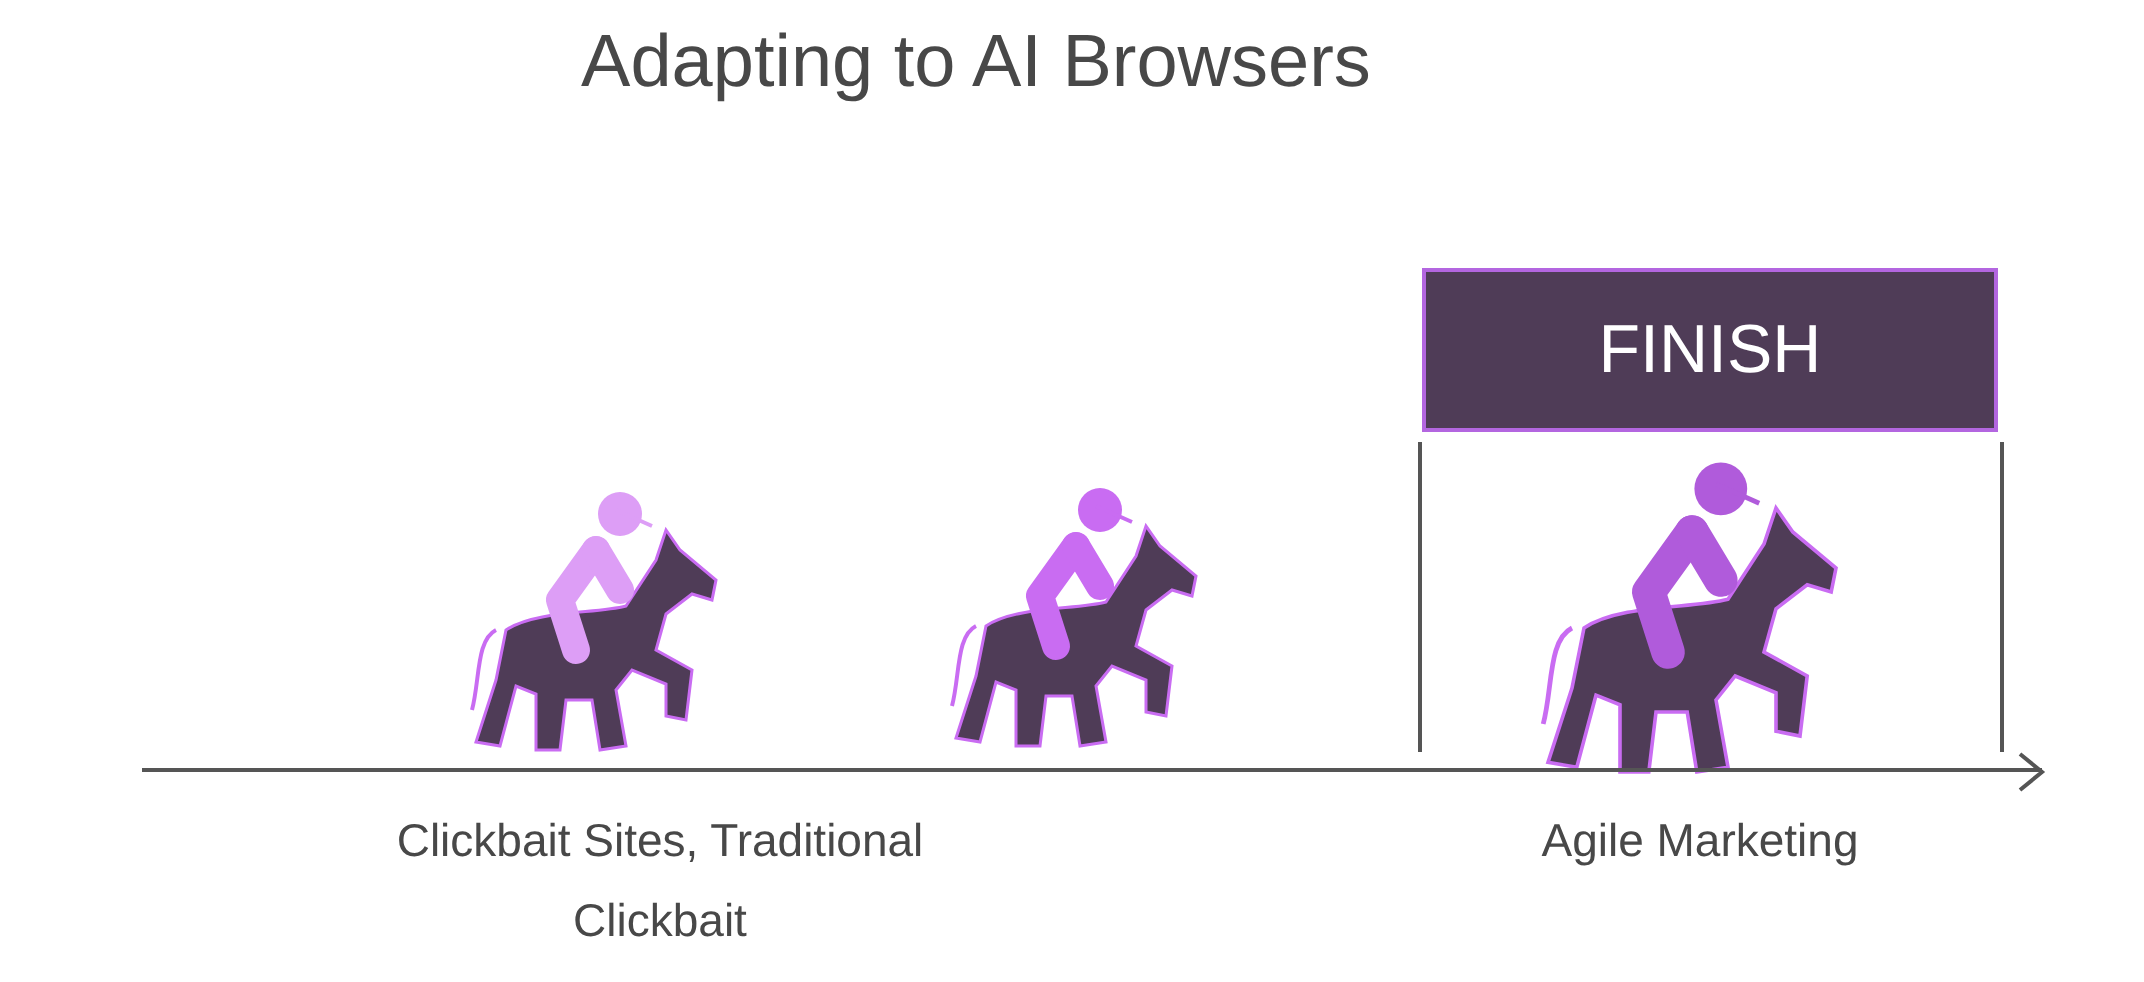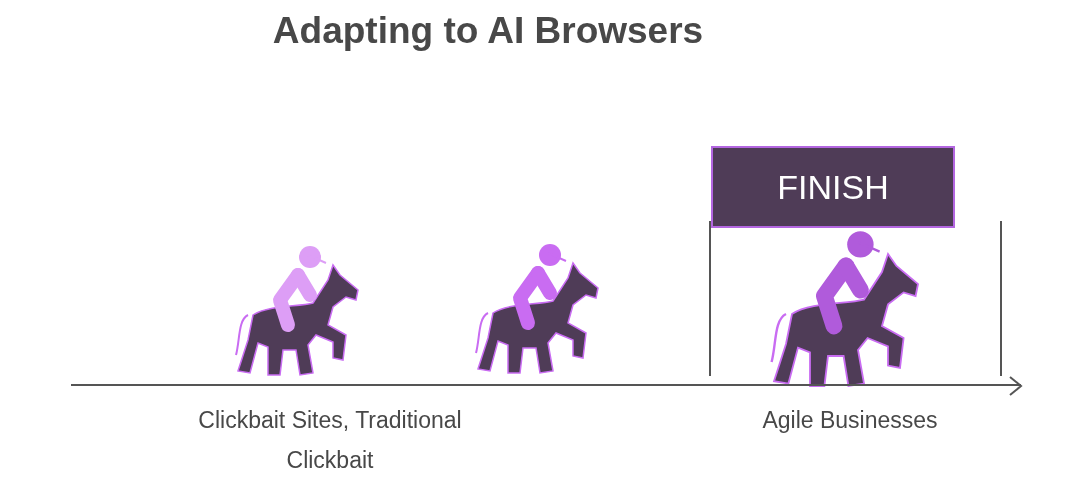--- a/index.html
+++ b/index.html
@@ -1,20 +1,20 @@
 <!DOCTYPE html>
 <html><head>
 <meta charset="utf-8">
 <style>
   html, body { margin: 0; padding: 0; background: #ffffff; }
   body { width: 1072px; height: 491px; position: relative; overflow: hidden; font-family: "Liberation Sans", sans-serif; }
-  .title { position: absolute; left: 0; width: 976px; top: 10px; text-align: center; font-size: 37px; font-weight: bold; color: #484848; }
+  .title { position: absolute; left: 0; width: 976px; top: 10px; text-align: center; font-size: 37px; font-weight: normal; color: #484848; }
   .axis { position: absolute; left: 71px; top: 384px; width: 950px; height: 2px; background: #555; }
   .arrow { position: absolute; left: 1008px; top: 376px; }
-  .finish-box { position: absolute; left: 711px; top: 134px; width: 244px; height: 82px; background: #4f3c57; border: 2px solid #b366e0; box-sizing: border-box; color: #fff; font-size: 34px; display: flex; align-items: center; justify-content: center; margin-top: 12px; }
+  .finish-box { position: absolute; left: 711px; top: 134px; width: 288px; height: 82px; background: #4f3c57; border: 2px solid #b366e0; box-sizing: border-box; color: #fff; font-size: 34px; display: flex; align-items: center; justify-content: center; }
   .post { position: absolute; top: 221px; width: 2px; height: 155px; background: #555; }
   .rider { position: absolute; }
   .label { position: absolute; text-align: center; font-size: 23px; color: #484848; line-height: 40px; }
 </style>
 </head>
 <body>
 
 <div class="title">Adapting to AI Browsers</div>
 
 <div class="finish-box">
@@ -60,13 +60,13 @@
 
 <div class="axis"></div>
 <svg class="arrow" width="16" height="20">
   <polyline points="2,1 13,10 2,19" fill="none" stroke="#555" stroke-width="2"></polyline>
 </svg>
 
 <div class="label" style="left:130px; top:400px; width:400px">
   <div>Clickbait Sites, Traditional</div>
   <div>Clickbait</div>
 </div>
-<div class="label" style="left:700px; top:400px; width:300px">Agile Businesses</div>
+<div class="label" style="left:700px; top:400px; width:300px">Agile Marketing</div>
 
 </body></html>

